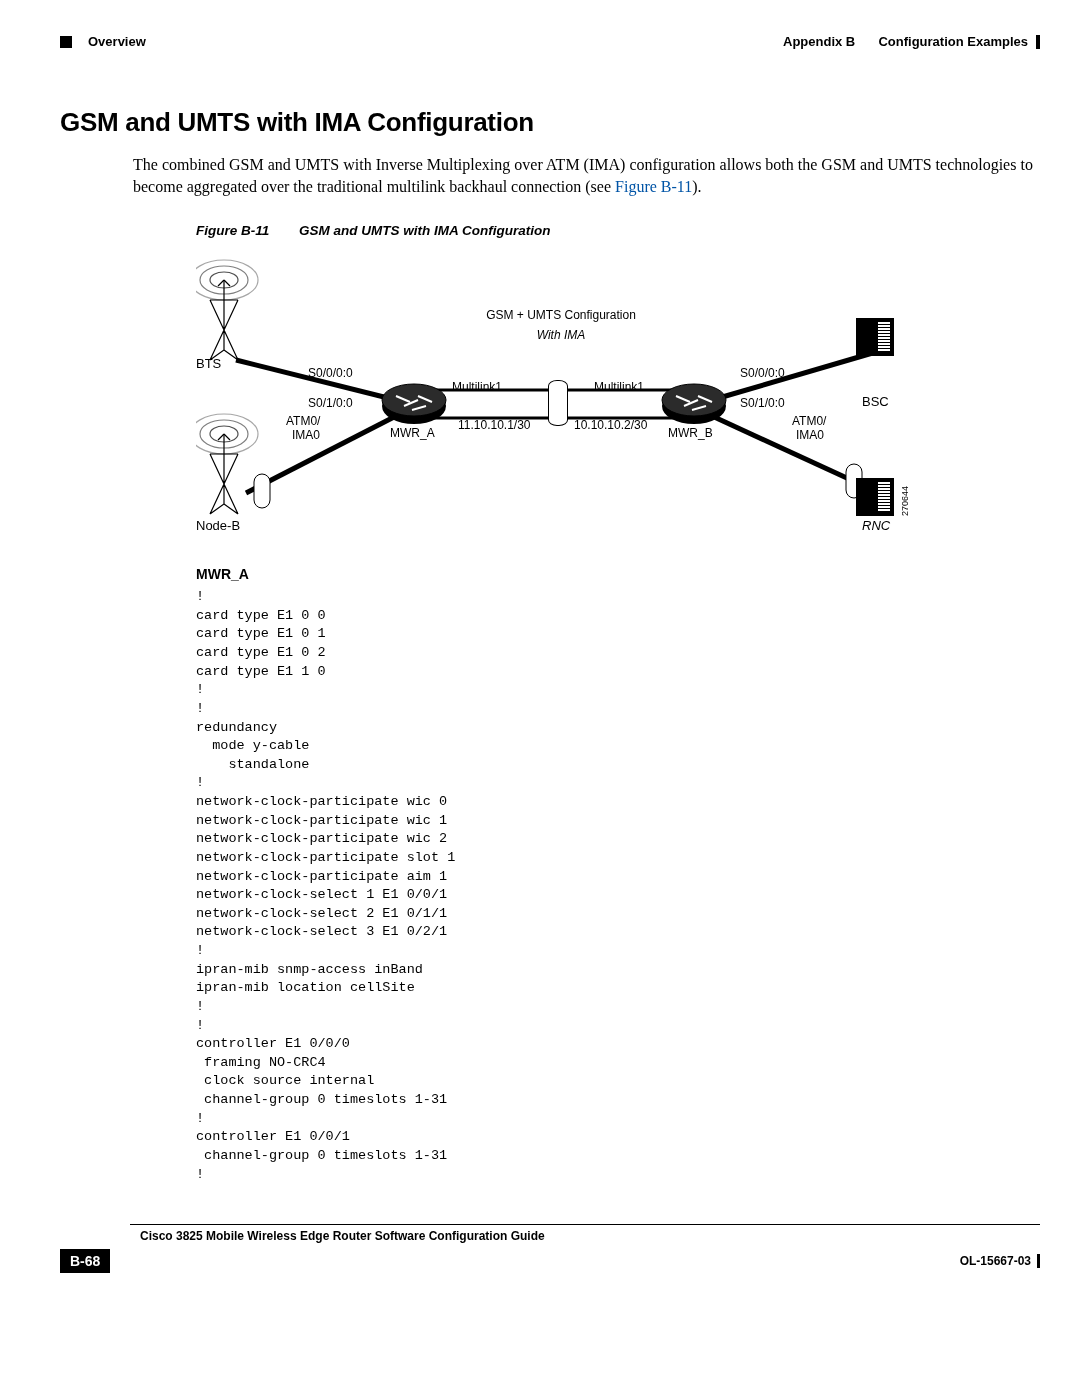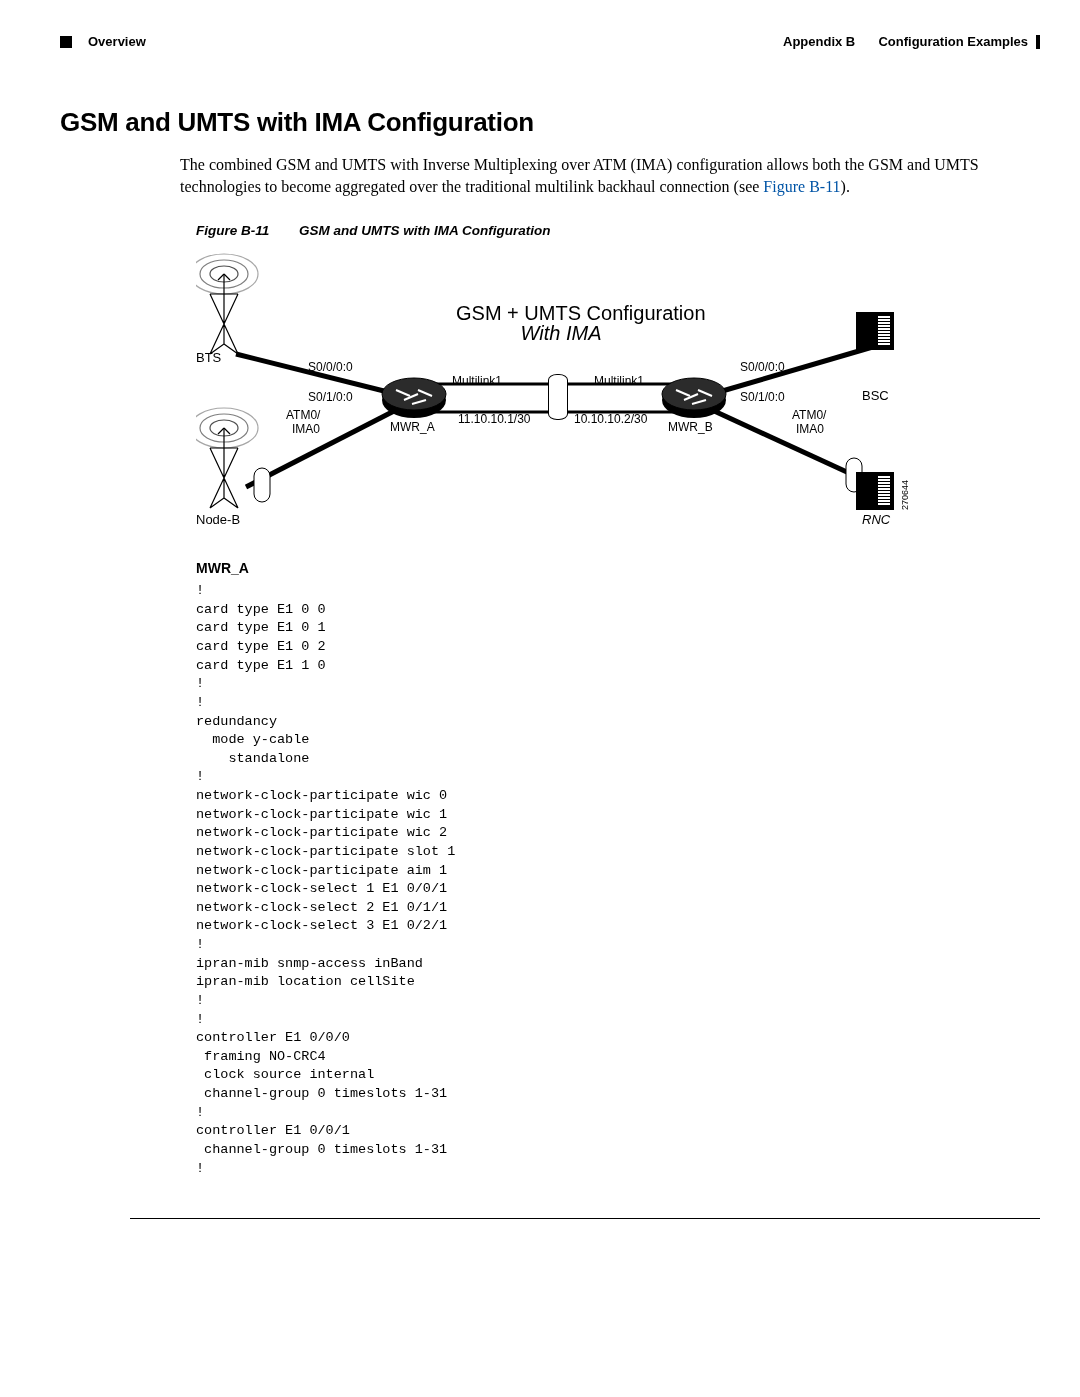--- a/index.html
+++ b/index.html
@@ -10,40 +10,40 @@
     box-sizing: border-box;
     color: #000;
     font-size: 15px;
   }
   .header-row { display: flex; justify-content: space-between; align-items: center; font-weight: bold; font-size: 13px; margin-bottom: 58px;}
   .header-left { display:flex; align-items:center; gap:16px;}
   .header-right { display:flex; align-items:center; gap:8px;}
   .black-sq { width:12px; height:12px; background:#000; }
   .black-bar { width:4px; height:14px; background:#000;}
   h1 { font-size: 26px; font-weight: bold; margin:0 0 16px 0; font-family: Arial, sans-serif; letter-spacing:-0.3px;}
-  .para { margin-left:120px; font-family: 'Times New Roman', serif; font-size:16px; line-height:1.35; margin-bottom:26px;}
+  .para { margin-left:73px; font-family: 'Times New Roman', serif; font-size:16px; line-height:1.35; margin-bottom:26px;}
   .figref { color:#0054a6;}
-  .fig-caption { margin-left:136px; font-style:italic; font-weight:bold; font-size:13.5px; margin-bottom:14px;}
+  .fig-caption { margin-left:136px; font-style:italic; font-weight:bold; font-size:13.5px; margin-bottom:20px;}
   .fig-caption .fignum { margin-right:26px;}
   .diagram-wrap { margin-left:136px; position:relative; width:720px; height:290px; margin-bottom:18px;}
   .sub-heading { margin-left:136px; font-weight:bold; font-size:14px; margin-bottom:6px;}
   pre.code { margin:0 0 0 136px; font-family: 'Courier New', monospace; font-size:13.5px; line-height:1.38; white-space:pre;}
   .footer { position:relative; margin-top:40px;}
   .footer-rule { border:none; border-top:1.5px solid #000; margin:0 0 4px 70px;}
   .footer-title { font-weight:bold; font-size:12px; margin-left:80px; margin-bottom:6px;}
   .footer-row { display:flex; justify-content:space-between; align-items:center;}
   .page-badge { background:#000; color:#fff; font-weight:bold; font-size:14px; padding:4px 10px;}
   .docnum { font-weight:bold; font-size:12px; display:flex; align-items:center; gap:6px;}
   .thin-bar { width:3px; height:14px; background:#000;}
 
   
   .diagram-wrap svg { position:absolute; left:0; top:0;}
   .dlabel { position:absolute; font-family: Arial,sans-serif; font-size:13px; white-space:nowrap;}
   .dlabel.small { font-size:12px;}
-  .dtitle { font-size:20px; text-align:center;}
+  .dtitle { font-size:12px; text-align:center;}
   
   .rack { position:absolute; width:38px; height:38px; background:#000;}
   .rack::before { content:""; position:absolute; right:4px; top:4px; width:12px; height:30px; background: repeating-linear-gradient(#fff,#fff 2px,#000 2px,#000 3px);}
   .sidecode { position:absolute; font-size:9px; transform: rotate(-90deg); transform-origin: left top; }
   .multilink-cyl { position:absolute; width:18px; height:44px; border:1px solid #000; border-radius:9px/6px; background:#fff;}
 </style>
 </head>
 <body>
 
 <div class="header-row">
@@ -189,13 +189,21 @@
  framing NO-CRC4
  clock source internal
  channel-group 0 timeslots 1-31
 !
 controller E1 0/0/1
  channel-group 0 timeslots 1-31
 !</pre>
 
 <div class="footer">
   <hr class="footer-rule">
+  <div class="footer-title">Cisco 3825 Mobile Wireless Edge Router Software Configuration Guide</div>
+  <div class="footer-row">
+    <span class="page-badge">B-68</span>
+    <span class="docnum">
+      <span>OL-15667-03</span>
+      <span class="thin-bar"></span>
+    </span>
+  </div>
 </div>
 
 </body></html>

